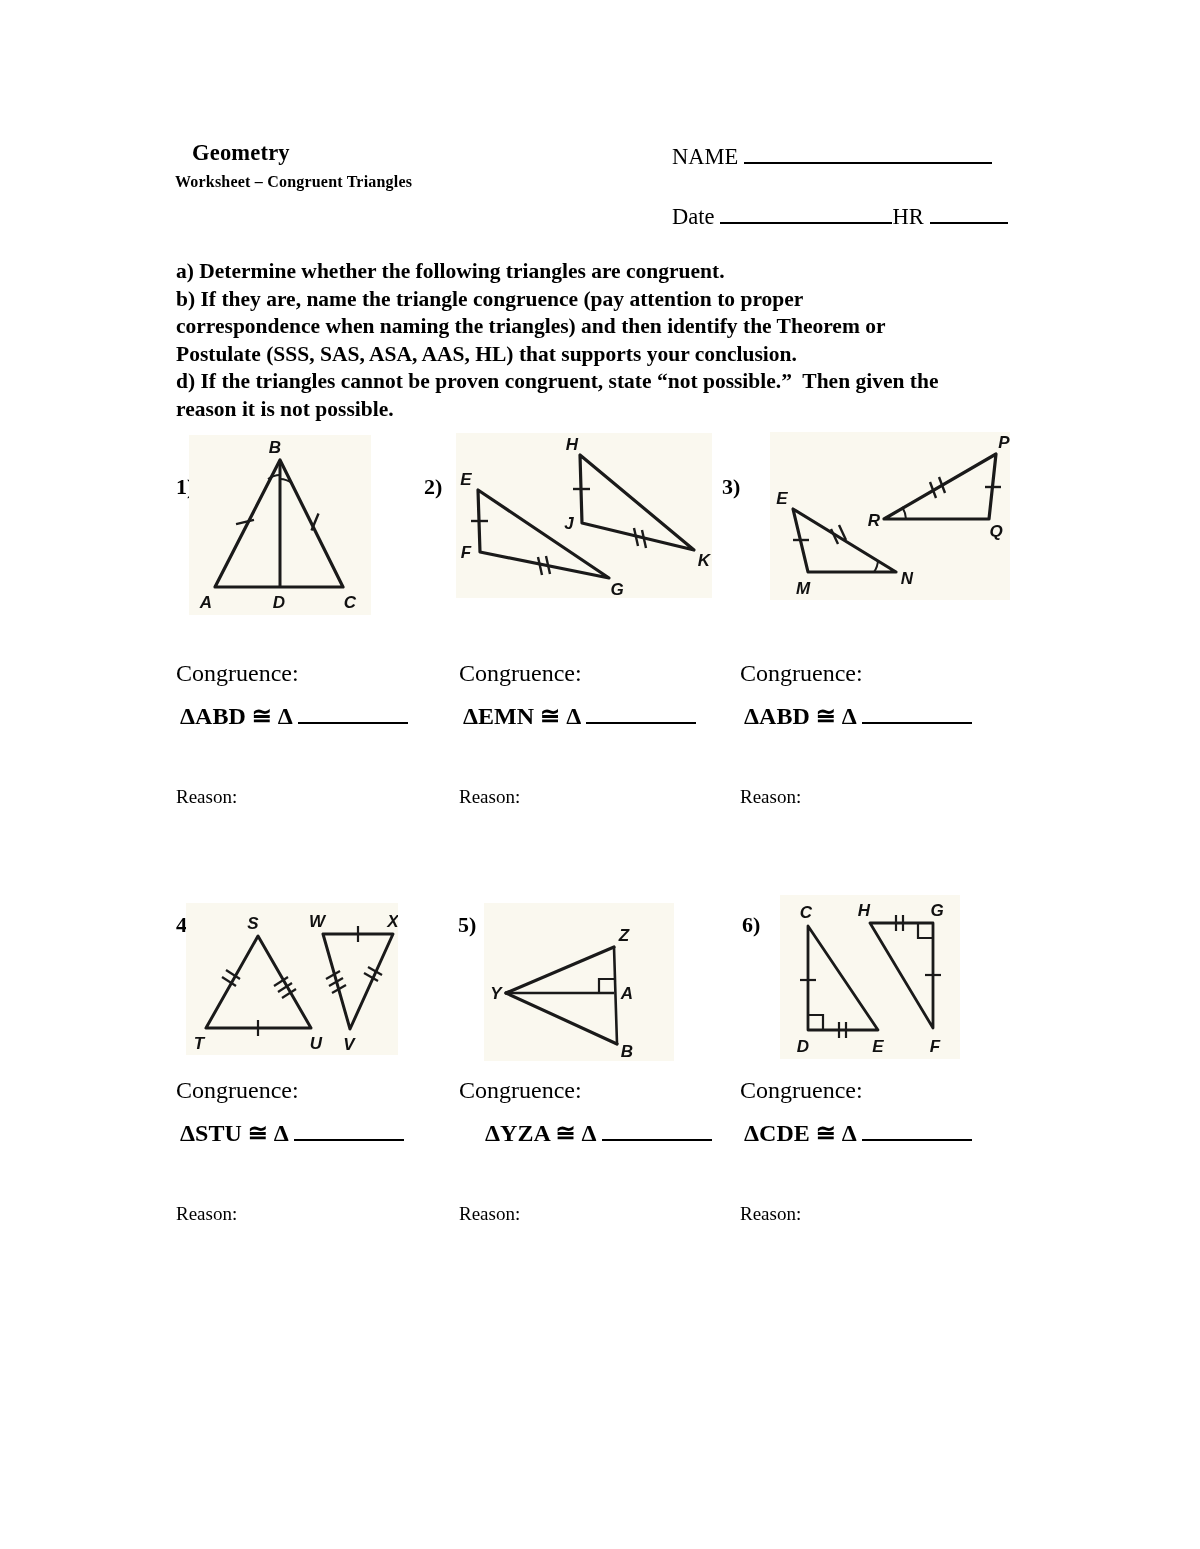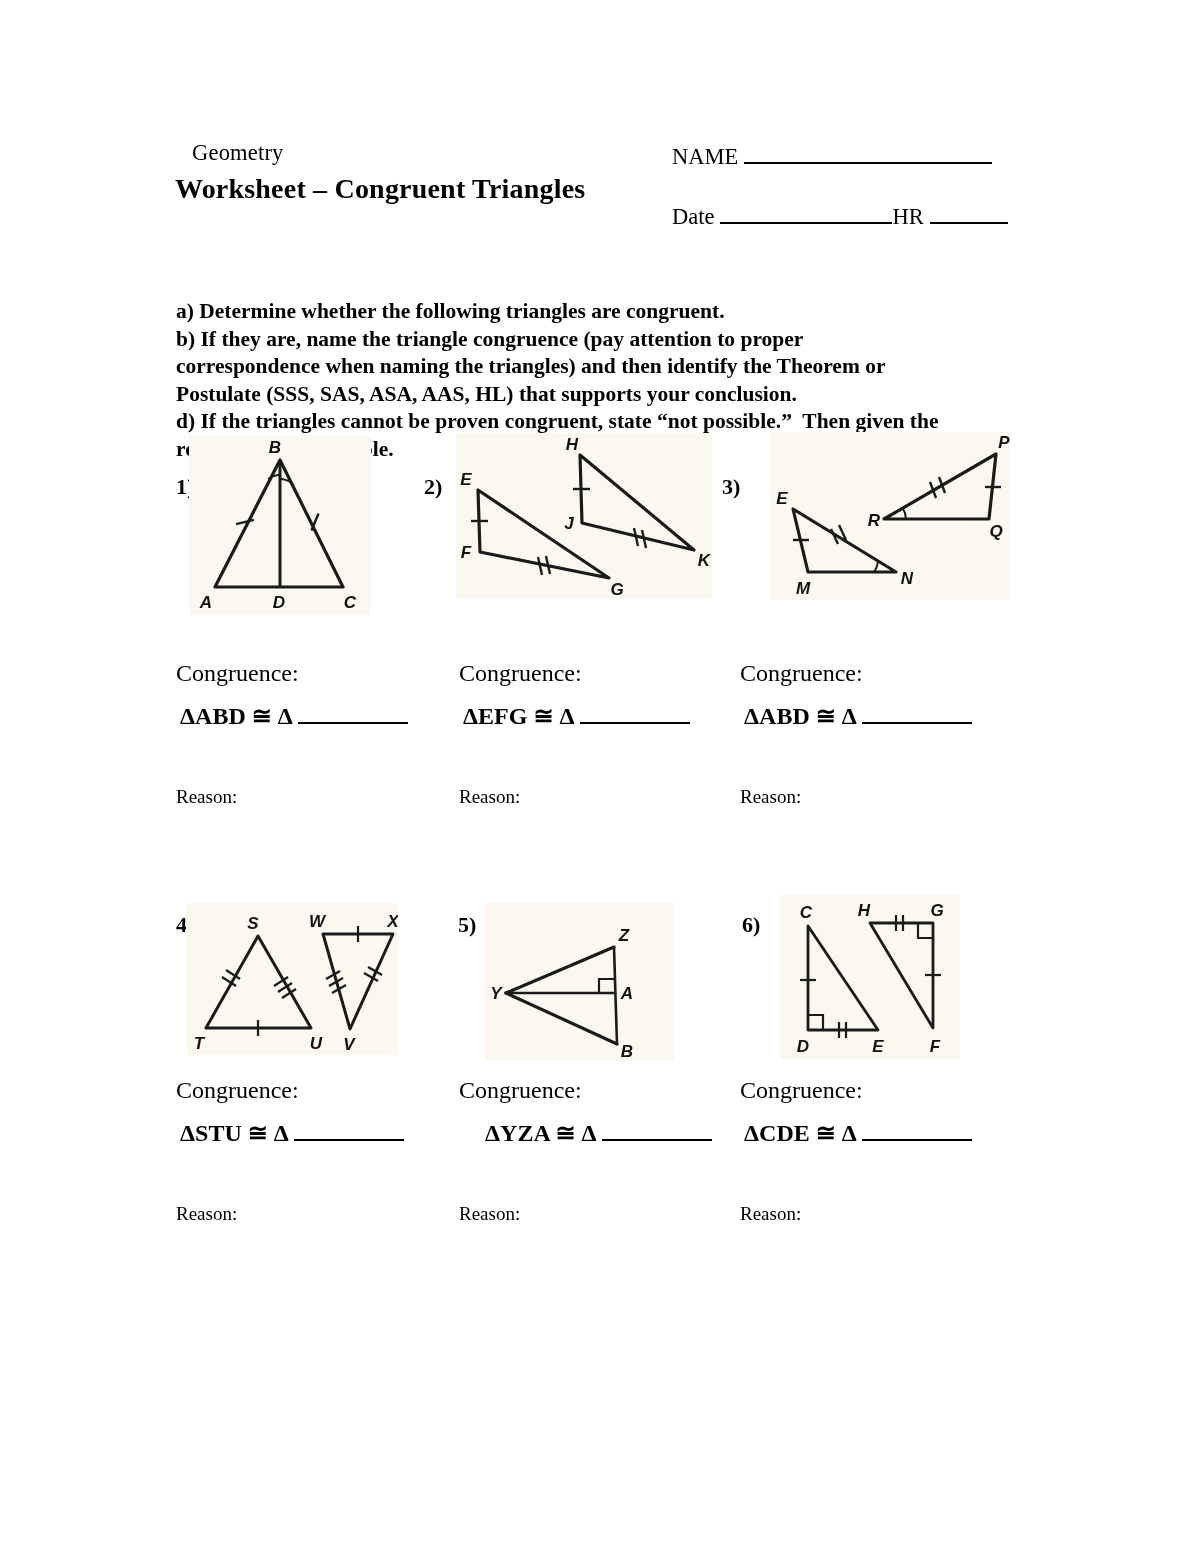--- a/index.html
+++ b/index.html
@@ -28,29 +28,29 @@
     left: 175px;
     top: 140px;
     width: 850px;
     height: 100px;
   }
   .hdr-left-1 {
     position: absolute;
     left: 17px;
     top: 0px;
     font-size: 22.5px;
-    font-weight: normal;
+    font-weight: bold;
     letter-spacing: .2px;
     text-align: right;
   }
   .hdr-left-2 {
     position: absolute;
     left: 0px;
     top: 33px;
-    font-size: 28px;
+    font-size: 16px;
     font-weight: bold;
     letter-spacing: .2px;
   }
   .hdr-name {
     position: absolute;
     left: 497px;
     top: 3px;
     font-size: 22.5px;
     font-weight: normal;
     white-space: nowrap;
@@ -75,21 +75,20 @@
 
   
   .instructions {
     position: absolute;
     left: 176px;
     top: 258px;
     width: 868px;
     font-size: 21.5px;
     font-weight: bold;
     line-height: 27.5px;
-    margin-top: 40px;
   }
   .instructions .ln { white-space: pre-wrap; }
 
   
   .prob {
     position: absolute;
   }
   .prob-num {
     position: absolute;
     font-size: 22px;
@@ -232,21 +231,21 @@
         </g>
 
         <text class="flab" x="116" y="17" text-anchor="middle">H</text>
         <text class="flab" x="113" y="96" text-anchor="middle">J</text>
         <text class="flab" x="248" y="133" text-anchor="middle">K</text>
       </svg>
     </div>
 
     <div class="ans" style="left:459px;top:660px;">
       <div class="ans-congruence">Congruence:</div>
-      <div class="ans-statement"><span>ΔEFG ≅ Δ</span><span class="blank"></span></div>
+      <div class="ans-statement"><span>ΔEMN ≅ Δ</span><span class="blank"></span></div>
       <div class="ans-reason">Reason:</div>
     </div>
   </div>
 
   <div class="prob" style="left:0;top:0;width:1200px;height:1549px;">
     <div class="prob-num" style="left:722px;top:474px;">3)</div>
 
     <div class="figbox" style="left:770px;top:432px;width:240px;height:168px;">
       <svg width="240" height="168" viewBox="0 0 240 168">
 

